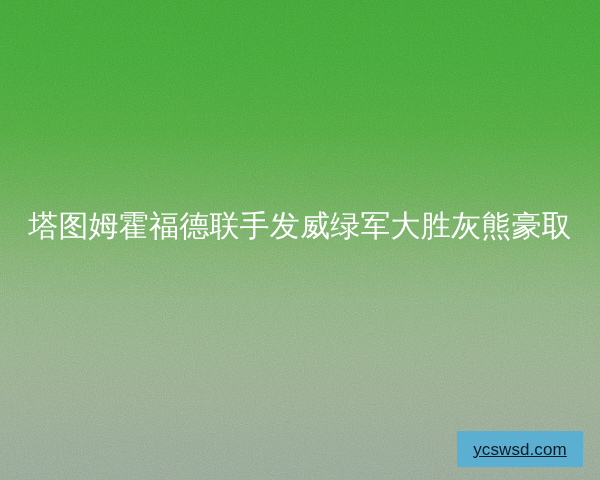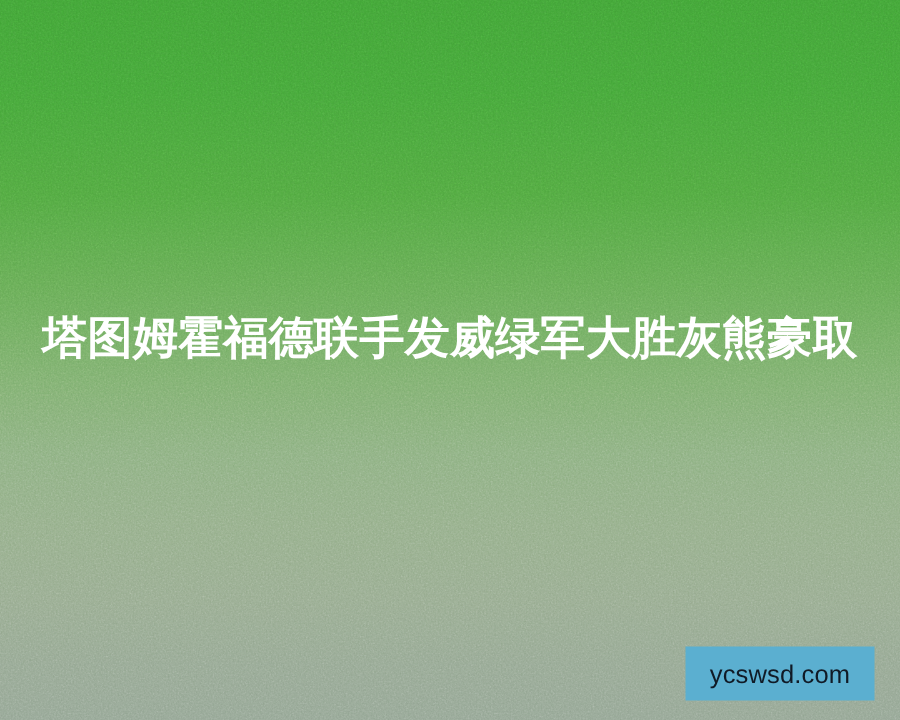--- a/index.html
+++ b/index.html
@@ -52,21 +52,21 @@
     left: 22px;
     top: 203px;
     width: 556px;
     text-align: center;
   }
   .title-line {
     display: block;
     color: #ffffff;
     font-size: 30px;
     line-height: 45px;
-    font-weight: 700;
+    font-weight: 400;
     letter-spacing: 0.2px;
     white-space: nowrap;
   }
   
   #watermark-badge {
     position: absolute;
     left: 457px;
     top: 431px;
     width: 126px;
     height: 36px;
@@ -74,20 +74,21 @@
     display: flex;
     align-items: center;
     justify-content: center;
   }
   #watermark-text {
     color: #101a26;
     font-size: 17px;
     line-height: 1;
     letter-spacing: 0.1px;
     white-space: nowrap;
+    text-decoration: underline;
   }
 </style>
 </head>
 <body>
 
 <div id="stage">
 
   <div id="bg-gradient"></div>
 
   <svg id="bg-noise" xmlns="http://www.w3.org/2000/svg" width="600" height="480" viewBox="0 0 600 480" preserveAspectRatio="none">

